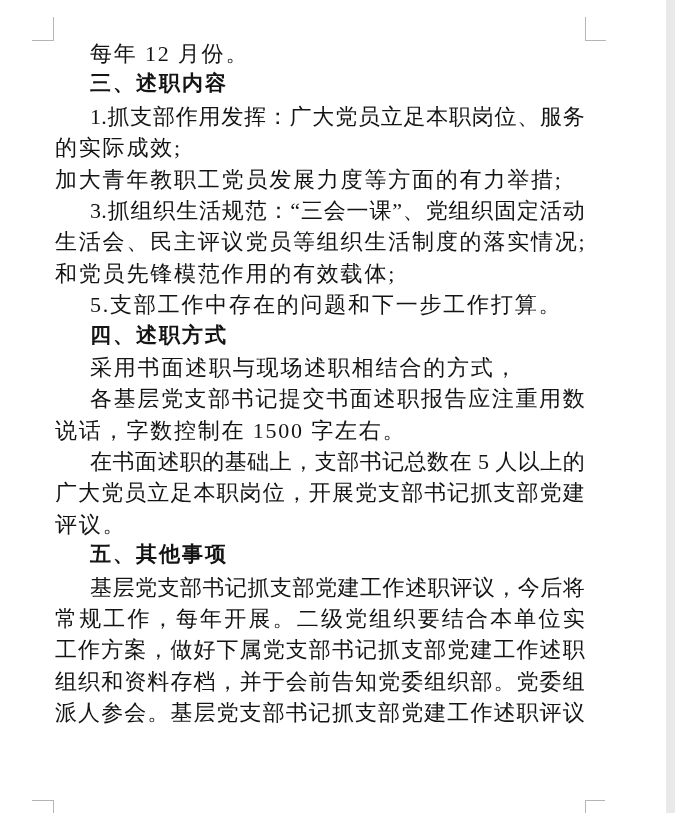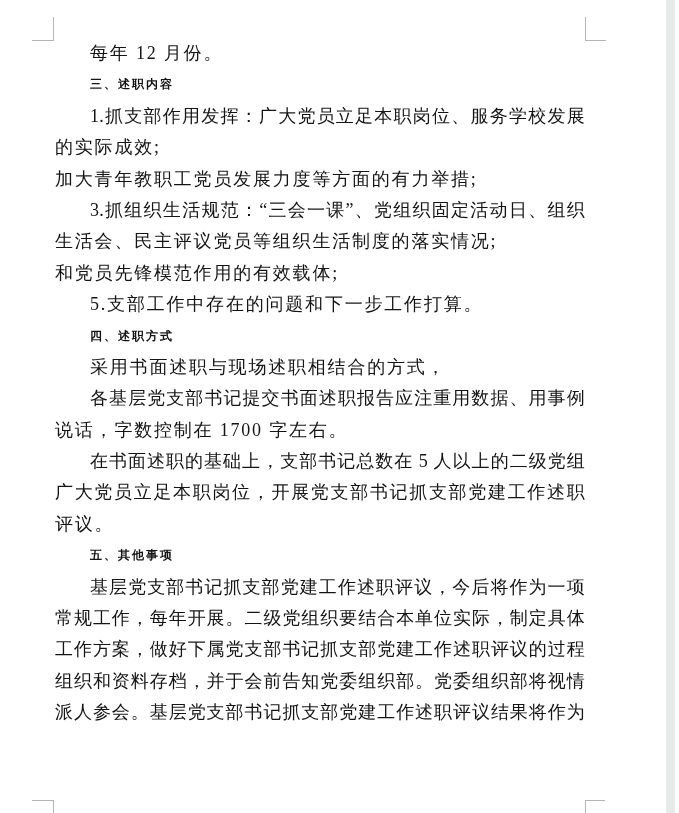--- a/index.html
+++ b/index.html
@@ -18,38 +18,38 @@
   
   .doc {
     position: absolute;
     left: 55px;
     top: 38px;
     width: 530px;
   }
   .line {
     height: 31.4px;
     line-height: 31.4px;
-    font-size: 18px;
+    font-size: 22px;
     letter-spacing: 1.8px;
     color: #141414;
     white-space: nowrap;
     overflow: visible;
   }
   .line.justify {
     white-space: normal;
     letter-spacing: 0.3px;
     text-align: justify;
     text-align-last: justify;
     overflow: hidden;
   }
   .line.indent { text-indent: 35px; }
   .line.heading {
-    font-family: Liberation Sans, sans-serif;
+    font-family: Liberation Mono, monospace;
     font-weight: bold;
-    font-size: 12px;
+    font-size: 21px;
     letter-spacing: 2px;
   }
   
   .mark { position: absolute; }
   .mark-tl { left: 32px; top: 17px; width: 21px; height: 23px;
              border-right: 1px solid #b5b5b5; border-bottom: 1px solid #b5b5b5; }
   .mark-tr { left: 585px; top: 17px; width: 20px; height: 23px;
              border-left: 1px solid #b5b5b5; border-bottom: 1px solid #b5b5b5; }
   .mark-bl { left: 32px; top: 800px; width: 21px; height: 13px;
              border-right: 1px solid #b5b5b5; border-top: 1px solid #b5b5b5; }
@@ -78,21 +78,21 @@
       <div class="line indent justify">1.抓支部作用发挥：广大党员立足本职岗位、服务学校发展</div>
       <div class="line">的实际成效;</div>
       <div class="line">加大青年教职工党员发展力度等方面的有力举措;</div>
       <div class="line indent justify">3.抓组织生活规范：“三会一课”、党组织固定活动日、组织</div>
       <div class="line">生活会、民主评议党员等组织生活制度的落实情况;</div>
       <div class="line">和党员先锋模范作用的有效载体;</div>
       <div class="line indent">5.支部工作中存在的问题和下一步工作打算。</div>
       <div class="line heading indent">四、述职方式</div>
       <div class="line indent">采用书面述职与现场述职相结合的方式，</div>
       <div class="line indent justify">各基层党支部书记提交书面述职报告应注重用数据、用事例</div>
-      <div class="line">说话，字数控制在 1700 字左右。</div>
+      <div class="line">说话，字数控制在 1500 字左右。</div>
       <div class="line indent justify">在书面述职的基础上，支部书记总数在 5 人以上的二级党组</div>
       <div class="line justify">广大党员立足本职岗位，开展党支部书记抓支部党建工作述职</div>
       <div class="line">评议。</div>
       <div class="line heading indent">五、其他事项</div>
       <div class="line indent justify">基层党支部书记抓支部党建工作述职评议，今后将作为一项</div>
       <div class="line justify">常规工作，每年开展。二级党组织要结合本单位实际，制定具体</div>
       <div class="line justify">工作方案，做好下属党支部书记抓支部党建工作述职评议的过程</div>
       <div class="line justify">组织和资料存档，并于会前告知党委组织部。党委组织部将视情</div>
       <div class="line justify">派人参会。基层党支部书记抓支部党建工作述职评议结果将作为</div>
     </div>

